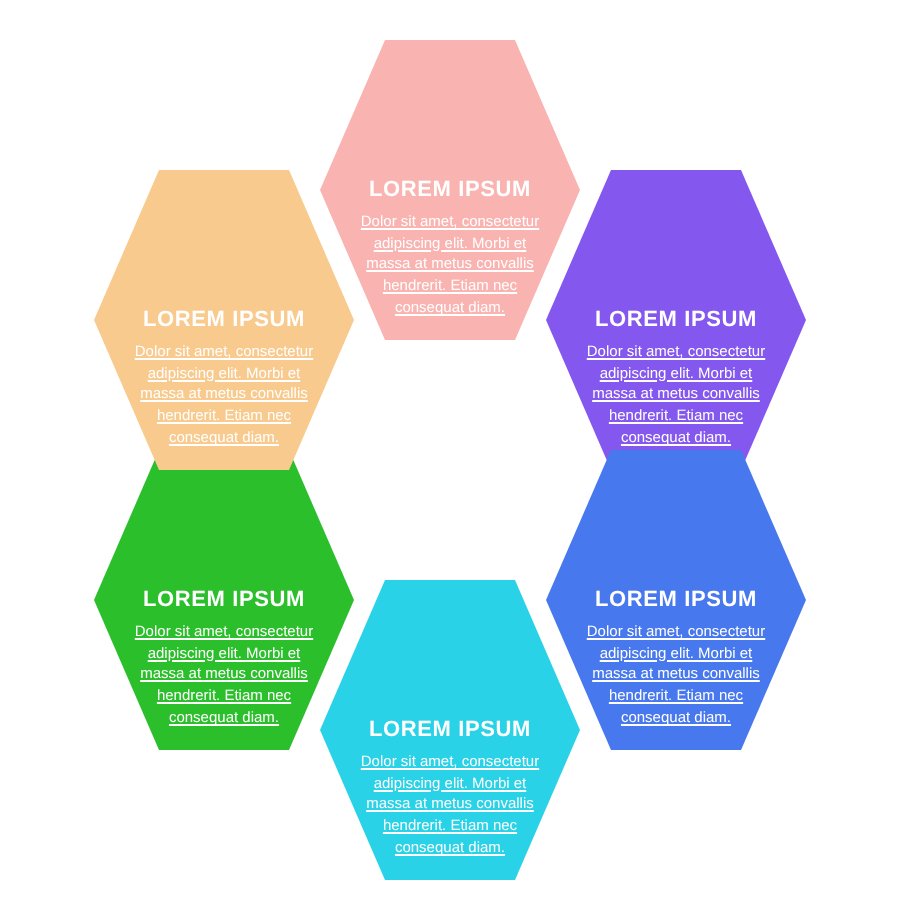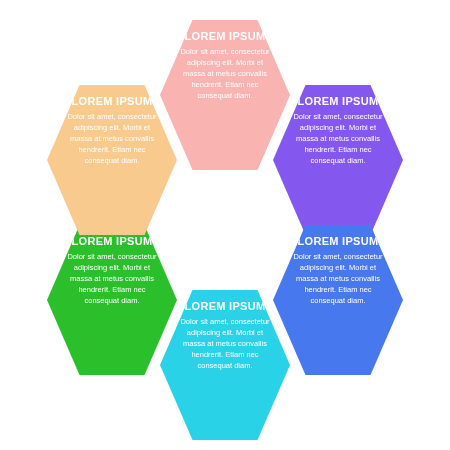--- a/index.html
+++ b/index.html
@@ -19,41 +19,42 @@
     height: 450px;
     background: #ffffff;
   }
   .hex {
     position: absolute;
     width: 130px;
     height: 150px;
     display: flex;
     flex-direction: column;
     align-items: center;
-    justify-content: flex-start;
+    justify-content: flex-end;
     box-sizing: border-box;
     padding: 10px 12px;
     -webkit-clip-path: polygon(25% 0%, 75% 0%, 100% 50%, 75% 100%, 25% 100%, 0% 50%);
     clip-path: polygon(25% 0%, 75% 0%, 100% 50%, 75% 100%, 25% 100%, 0% 50%);
     text-align: center;
   }
   .hex .title {
     font-size: 11px;
     font-weight: bold;
     letter-spacing: 0.3px;
     margin: 0 0 5px 0;
     line-height: 1.1;
     color: #ffffff;
   }
   .hex .body {
     font-size: 7.5px;
     line-height: 1.45;
     margin: 0;
     color: #ffffff;
     max-width: 96px;
+    text-decoration: underline;
   }
 </style>
 </head>
 <body style="background: rgb(255, 255, 255);">
 
 <div id="diagram" style="background: rgb(255, 255, 255);">
 
   <div class="hex" id="hex-top" style="left: 160px; top: 20px; background: rgb(249, 179, 176);">
     <div class="title">LOREM IPSUM</div>
     <div class="body">Dolor sit amet, consectetur adipiscing elit. Morbi et massa at metus convallis hendrerit. Etiam nec consequat diam.</div>

